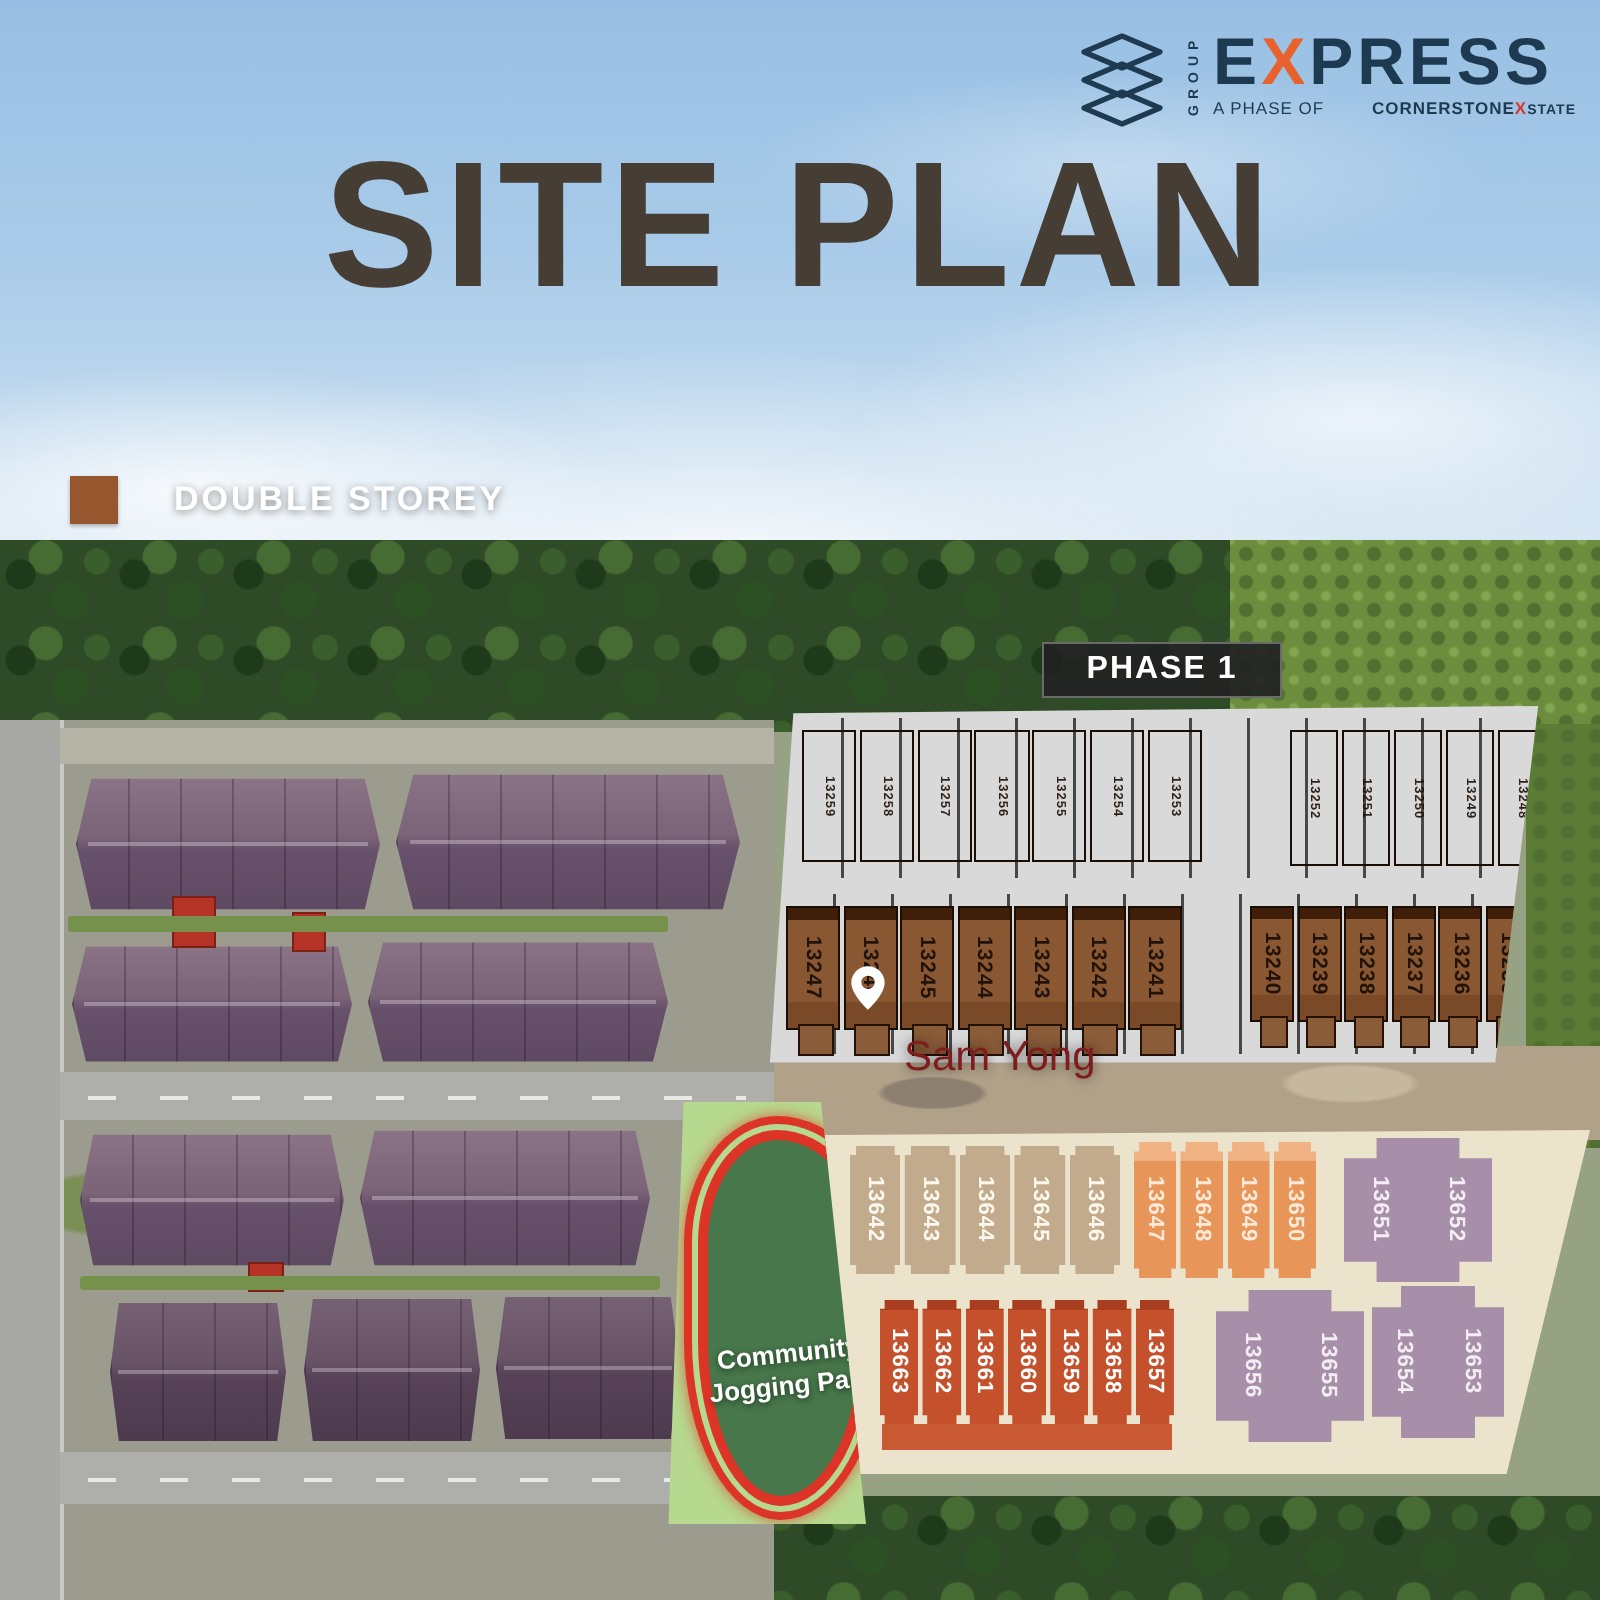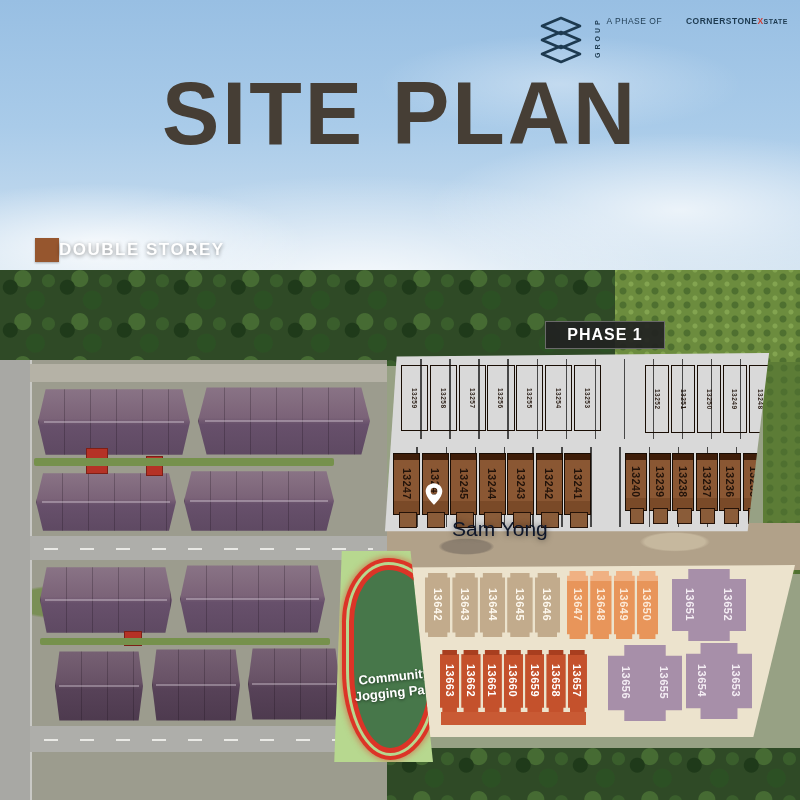--- a/index.html
+++ b/index.html
@@ -25,21 +25,21 @@
   .logo-name .x{color:#e8622d;}
   .logo-sub{margin-top:3px;font-size:8.5px;color:#1d3a50;letter-spacing:.5px;}
   .logo-sub .co{font-weight:800;padding-left:21px;}
   .logo-sub .x{color:#d33a2f;font-weight:800;}
   .logo-sub .st{font-weight:600;font-size:7px;}
 
   
   .title{position:absolute;top:68px;left:0;width:800px;text-align:center;
     font-size:86px;font-weight:900;color:#463e35;letter-spacing:3px;line-height:1.05;
     transform:scaleY(1.04);}
-  .legend{position:absolute;top:238px;left:35px;display:flex;align-items:center;gap:0;}
+  .legend{position:absolute;top:238px;left:35px;display:flex;align-items:center;gap:28px;}
   .legend-swatch{width:24px;height:24px;background:#96562e;box-shadow:0 1px 2px rgba(0,0,0,.3);}
   .legend-label{color:#fff;font-weight:700;font-size:17px;letter-spacing:1.5px;
     text-shadow:0 1px 4px rgba(0,0,0,.45);}
 
   
   .aerial{position:absolute;left:0;top:270px;width:800px;height:530px;background:#97a184;}
   .veg{background:
       radial-gradient(circle at 18% 40%, #1f3a1a 0 7px, transparent 8px),
       radial-gradient(circle at 62% 70%, #2c5024 0 9px, transparent 10px),
       radial-gradient(circle at 85% 25%, #3a5e2c 0 6px, transparent 7px),
@@ -121,40 +121,41 @@
   .lawn{position:absolute;left:16px;top:14px;width:76px;height:178px;background:#47774a;
     border:5px solid #dc3427;border-radius:46% 54% 52% 48% / 30% 30% 44% 44%;
     box-shadow:0 0 0 3px #b7d88f, 0 0 0 7px #dc3427, 0 0 6px 8px rgba(220,52,39,.55);}
   .park-label{position:absolute;left:6px;top:118px;width:112px;text-align:center;
     color:#fff;font-weight:700;font-size:13px;line-height:1.25;transform:rotate(-6deg);
     text-shadow:0 1px 3px rgba(0,0,0,.5);}
 
   
   .watermark{position:absolute;left:424px;top:212px;display:flex;align-items:center;gap:4px;
     color:#fff;font-weight:700;font-size:24px;text-shadow:0 0 7px rgba(0,0,0,.7),0 1px 2px rgba(0,0,0,.6);}
-  .wm-sub{position:absolute;left:452px;top:247px;color:#0f172a;font-weight:400;font-size:21px;
+  .wm-sub{position:absolute;left:452px;top:247px;color:#7f1d1d;font-weight:400;font-size:21px;
     text-shadow:0 0 6px rgba(0,0,0,.6);}
 </style>
 </head>
 <body>
 
 <div class="canvas">
 
   <div class="sky"></div>
 
   <div class="logo">
     <svg class="logo-icon" viewBox="0 0 54 52">
       <g fill="none" stroke="#1d3a50" stroke-width="2.6" stroke-linejoin="round">
         <path d="M8 12 L27 4 L46 12 L27 20 Z"></path>
         <path d="M8 26 L27 18 L46 26 L27 34 Z"></path>
         <path d="M8 40 L27 32 L46 40 L27 48 Z"></path>
       </g>
     </svg>
     <div class="logo-group">GROUP</div>
     <div class="logo-main">
+      <div class="logo-name"><span>E</span><span class="x">X</span><span>PRESS</span></div>
       <div class="logo-sub"><span>A PHASE OF </span><span class="co">CORNERSTONE</span><span class="x">X</span><span class="st">STATE</span></div>
     </div>
   </div>
 
   <div class="title">SITE PLAN</div>
 
   <div class="legend">
     <div class="legend-swatch"></div>
     <div class="legend-label">DOUBLE STOREY</div>
   </div>
@@ -181,21 +182,21 @@
       <div class="hrow dark" style="left:55px;top:290px;width:88px;height:72px;"></div>
       <div class="hrow dark" style="left:152px;top:288px;width:88px;height:74px;"></div>
       <div class="hrow dark" style="left:248px;top:287px;width:92px;height:74px;"></div>
       <div class="redroof" style="left:86px;top:88px;width:20px;height:24px;"></div>
       <div class="redroof" style="left:146px;top:96px;width:15px;height:18px;"></div>
       <div class="redroof" style="left:124px;top:271px;width:16px;height:13px;"></div>
       <div class="grass" style="left:34px;top:98px;width:300px;height:8px;"></div>
       <div class="grass" style="left:40px;top:278px;width:290px;height:7px;"></div>
     </div>
 
-    <div class="phase-label" style="left:521px;top:51px;width:118px;height:26px;margin-left:24px;">PHASE 1</div>
+    <div class="phase-label" style="left:521px;top:51px;width:118px;height:26px;">PHASE 1</div>
 
     <div class="plat1">
       <div class="gridband" style="left:10px;top:6px;width:372px;height:80px;"></div>
       <div class="gridband" style="left:6px;top:94px;width:378px;height:80px;"></div>
       <div class="p1block p1r1" style="left:18px;top:12px;width:200px;height:66px;">
           <div class="lot">
             <span class="lot-num">13259</span>
           </div>
           <div class="lot">
             <span class="lot-num">13258</span>

